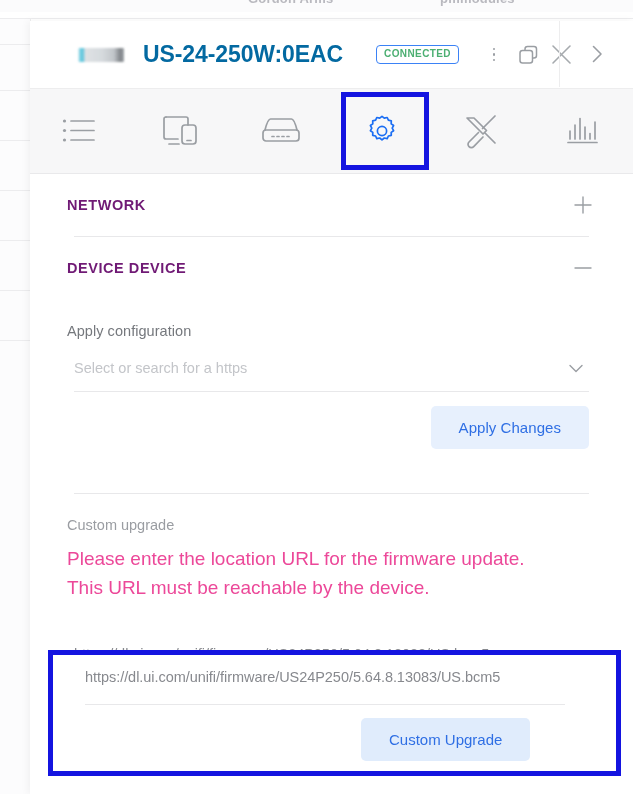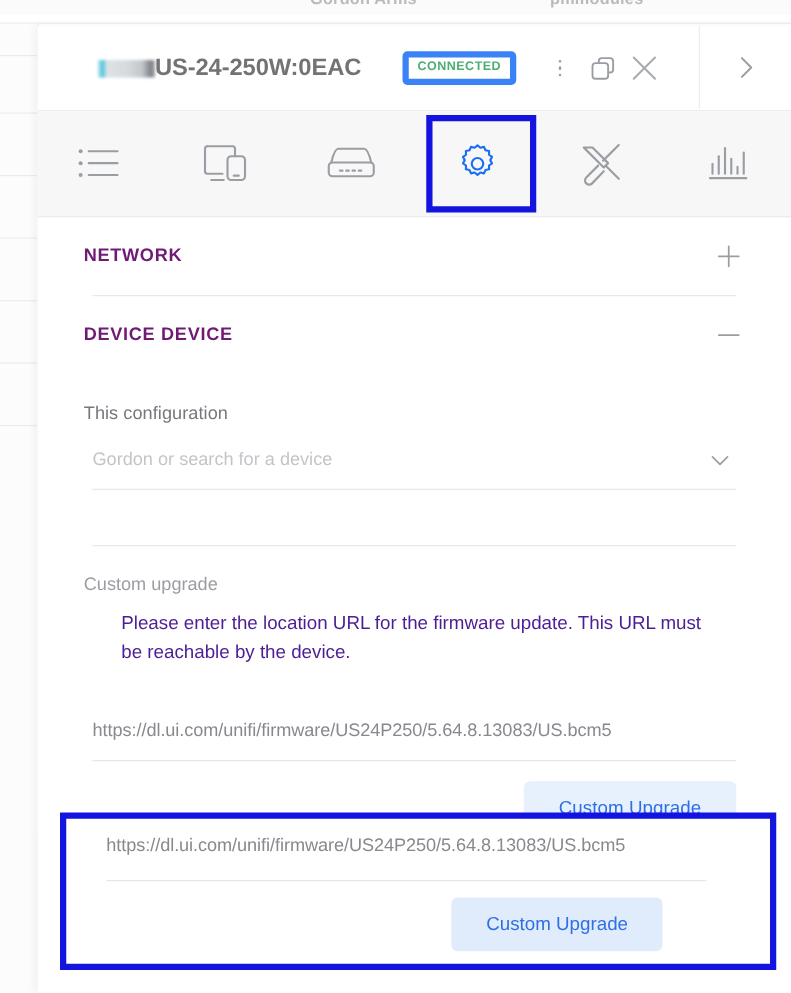--- a/index.html
+++ b/index.html
@@ -84,29 +84,30 @@
     height: 14px;
     border-radius: 1px;
     background: linear-gradient(90deg,
         #eef2f4 0%, #55c7de 5%, #49bcd6 11%,
         #d9dde0 16%, #cfd4d8 52%, #b7bcc1 78%,
         #6b7075 92%, #8e9398 100%);
     filter: blur(1.1px);
     opacity: .85;
   }
   #device-title {
-    font-size: 19px;
+    margin-left: 19px;
+    font-size: 23px;
     font-weight: bold;
-    color: #737373;
+    color: #0369a1;
     letter-spacing: -0.1px;
     white-space: nowrap;
   }
   #status-badge {
     margin-left: 33px;
-    border: 5px solid #3b82f6;
+    border: 1px solid #3b82f6;
     border-radius: 4px;
     padding: 3px 7px 4px 7px;
     font-size: 10px;
     font-weight: bold;
     letter-spacing: .4px;
     color: #4caf72;
     background: #ffffff;
     line-height: 1;
   }
   #header-actions {
@@ -231,26 +232,25 @@
     background: #e8e8ea;
     margin: 44px 7px 0 7px;
   }
 
   .sub-label {
     font-size: 14.5px;
     color: #9a9da2;
     padding-top: 23px;
   }
   .help-text {
-    font-size: 15px;
-    color: #4c1d95;
+    font-size: 19px;
+    color: #ec4899;
     line-height: 1.55;
     padding-top: 11px;
     max-width: 470px;
-    margin-left: 30px;
   }
 
   #url-field {
     position: relative;
     height: 46px;
     display: flex;
     align-items: center;
     border-bottom: 1px solid #e8e8ea;
     margin: 28px 7px 0 7px;
     overflow: hidden;
@@ -421,31 +421,34 @@
 
     <div class="section-head">
       <span class="section-title">DEVICE DEVICE</span>
       <span class="sec-toggle">
         <svg class="svgicon" width="22" height="22" viewBox="0 0 22 22" fill="none" stroke="#9a9ea3" stroke-width="1.4" stroke-linecap="round">
           <path d="M3 11 H19"></path>
         </svg>
       </span>
     </div>
 
-    <div class="field-label">This configuration</div>
+    <div class="field-label">Apply configuration</div>
 
     <div class="select-row">
-      <span class="select-placeholder">Gordon or search for a device</span>
+      <span class="select-placeholder">Select or search for a https</span>
       <span class="select-chevron">
         <svg class="svgicon" width="22" height="22" viewBox="0 0 22 22" fill="none" stroke="#9a9ea3" stroke-width="1.4" stroke-linecap="round" stroke-linejoin="round">
           <path d="M5 8.5 L11 14.5 L17 8.5"></path>
         </svg>
       </span>
     </div>
 
+    <div class="btn-row">
+      <button class="btn-soft">Apply Changes</button>
+    </div>
 
     <div class="spacer-hr"></div>
 
     <div class="sub-label">Custom upgrade</div>
     <div class="help-text">Please enter the location URL for the firmware update. This URL must be reachable by the device.</div>
 
     <div id="url-field">
       <span id="url-value">https://dl.ui.com/unifi/firmware/US24P250/5.64.8.13083/US.bcm5</span>
     </div>
 

